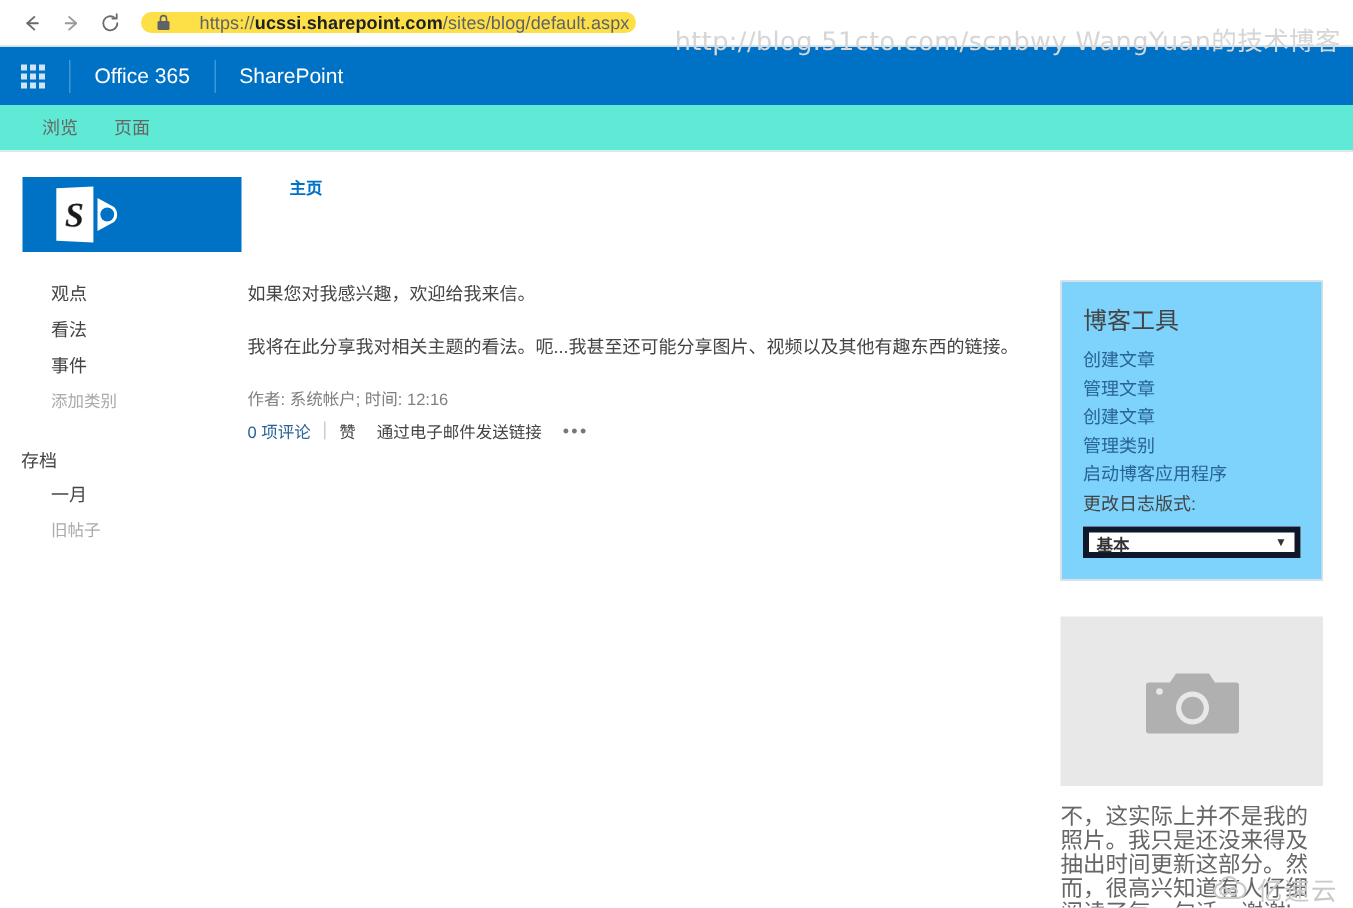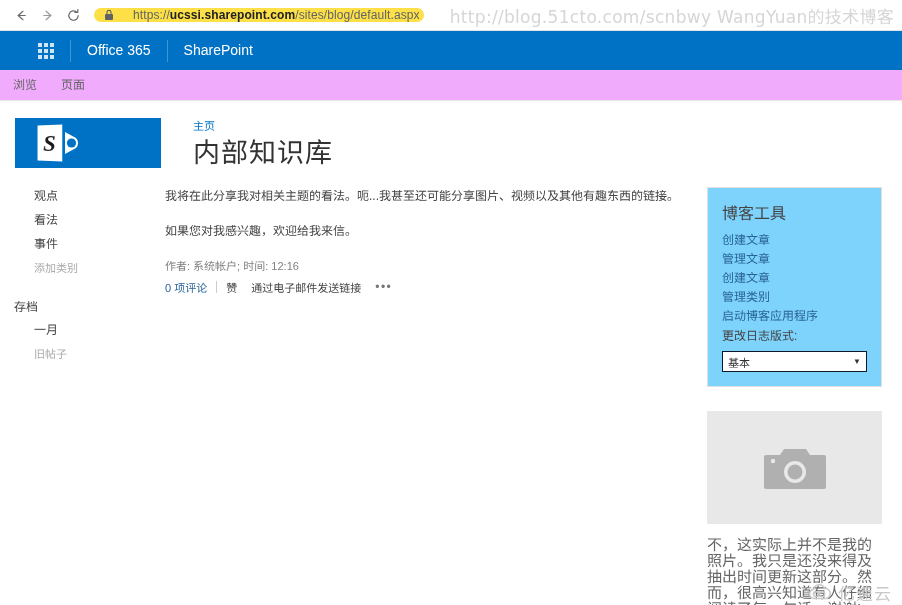--- a/index.html
+++ b/index.html
@@ -54,36 +54,35 @@
   .url-text {
     font-size: 12px;
     color: #5f6368;
     white-space: nowrap;
     letter-spacing: 0.1px;
   }
   .url-text b { color: #202124; font-weight: 600; }
   .watermark-top {
     position: absolute;
     right: 8px;
-    top: 3px;
+    top: 13px;
     font-size: 17px;
     color: #d6d6d6;
     white-space: nowrap;
     letter-spacing: 0.3px;
     font-family: "DejaVu Sans", sans-serif;
   }
 
   
   .suite-bar {
     height: 39px;
     background: #0072c6;
     display: flex;
     align-items: center;
     color: #fff;
-    padding-left: 24px;
   }
   .waffle {
     width: 44px; height: 39px;
     display: flex; align-items: center; justify-content: center;
   }
   .waffle-grid {
     display: grid;
     grid-template-columns: repeat(3, 4px);
     grid-template-rows: repeat(3, 4px);
     gap: 2px;
@@ -96,25 +95,25 @@
     font-size: 14px;
     color: #ffffff;
     padding: 0 14px;
     line-height: 39px;
     white-space: nowrap;
   }
 
   
   .ribbon {
     height: 31px;
-    background: #f0abfc;
+    background: #5eead4;
     border-bottom: 1px solid #e8e8e8;
     display: flex;
     align-items: center;
-    padding-left: 1px;
+    padding-left: 16px;
   }
   .ribbon-tab {
     font-size: 12px;
     color: #666666;
     padding: 0 12px;
     line-height: 31px;
   }
 
   
   .site-header {
@@ -151,23 +150,23 @@
     left: 48px; top: 11px;
     width: 28px; height: 28px;
   }
   .site-titles {
     margin-left: 32px;
     padding-top: 1px;
   }
   .site-crumb {
     font-size: 11px;
     color: #0072c6;
-    font-weight: normal;
+    font-weight: bold;
     line-height: 14px;
-    margin-bottom: 4px;
+    margin-bottom: 15px;
   }
   .site-title {
     font-size: 27px;
     color: #333333;
     line-height: 32px;
     font-weight: normal;
     letter-spacing: 1px;
   }
 
   
@@ -270,27 +269,28 @@
     font-size: 12px;
     color: #444444;
     line-height: 19px;
     margin-top: 1px;
   }
   .tools-select {
     margin-top: 5px;
     width: 100%;
     height: 21px;
     background: #ffffff;
-    border: 1px solid #0f172a;
+    border: 4px solid #0f172a;
     font-size: 11px;
     color: #333333;
     display: flex;
     align-items: center;
     justify-content: space-between;
     padding: 0 5px;
+    font-weight: bold;
   }
   .caret { font-size: 8px; color: #333; }
 
   .photo-box {
     margin-top: 24px;
     width: 100%;
     height: 113px;
     background: #e8e8e8;
     display: flex;
     align-items: center;
@@ -385,41 +385,40 @@
       <div class="logo-card">
         <span>S</span>
       </div>
       <svg class="logo-arrow" viewBox="0 0 28 28" aria-hidden="true">
         <path d="M2 3 L2 25 L13 19 A7 7 0 0 0 13 9 L2 3 Z" fill="#ffffff"></path>
         <circle cx="8.5" cy="14" r="4.6" fill="#0072c6"></circle>
       </svg>
     </div>
     <div class="site-titles">
       <div class="site-crumb">主页</div>
-      <div class="site-title">内部知识库</div>
     </div>
   </div>
 
   <div class="content-row">
 
     <div class="left-nav">
       <div class="nav-item">观点</div>
       <div class="nav-item">看法</div>
       <div class="nav-item">事件</div>
       <div class="nav-item muted">添加类别</div>
       <div class="nav-gap"></div>
       <div class="nav-head">存档</div>
       <div class="nav-item">一月</div>
       <div class="nav-item muted">旧帖子</div>
     </div>
 
     <div class="main-col">
       <div class="post-body">
+        <p>如果您对我感兴趣，欢迎给我来信。</p>
         <p>我将在此分享我对相关主题的看法。呃...我甚至还可能分享图片、视频以及其他有趣东西的链接。</p>
-        <p>如果您对我感兴趣，欢迎给我来信。</p>
       </div>
       <div class="post-meta">作者: 系统帐户; 时间: 12:16</div>
       <div class="post-actions">
         <a href="#">0 项评论</a>
         <span class="act-sep"></span>
         <span class="act-item">赞</span>
         <span class="act-item">通过电子邮件发送链接</span>
         <span class="ellipsis-btn">•••</span>
       </div>
     </div>

